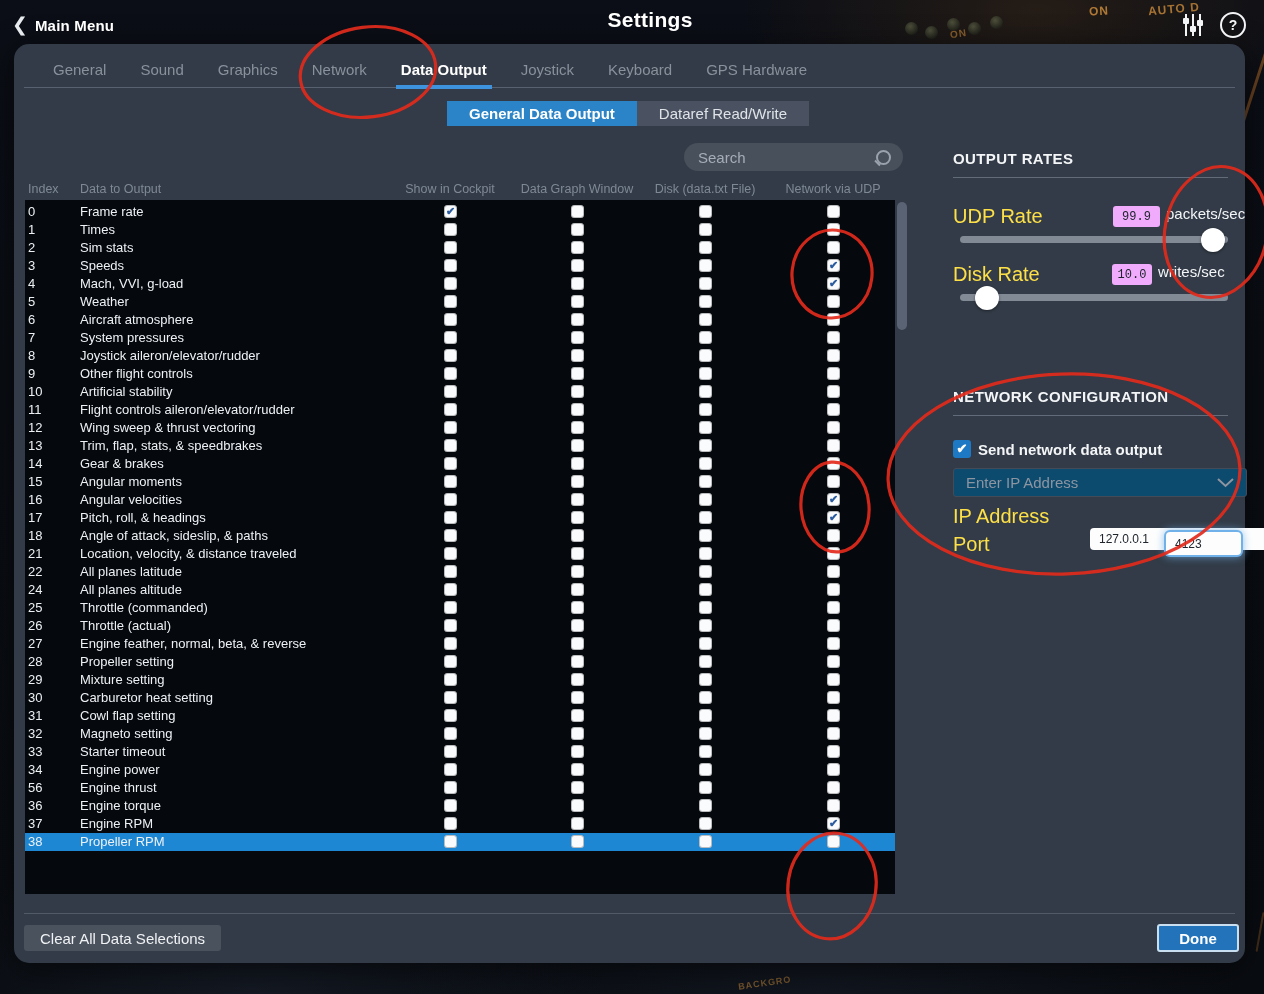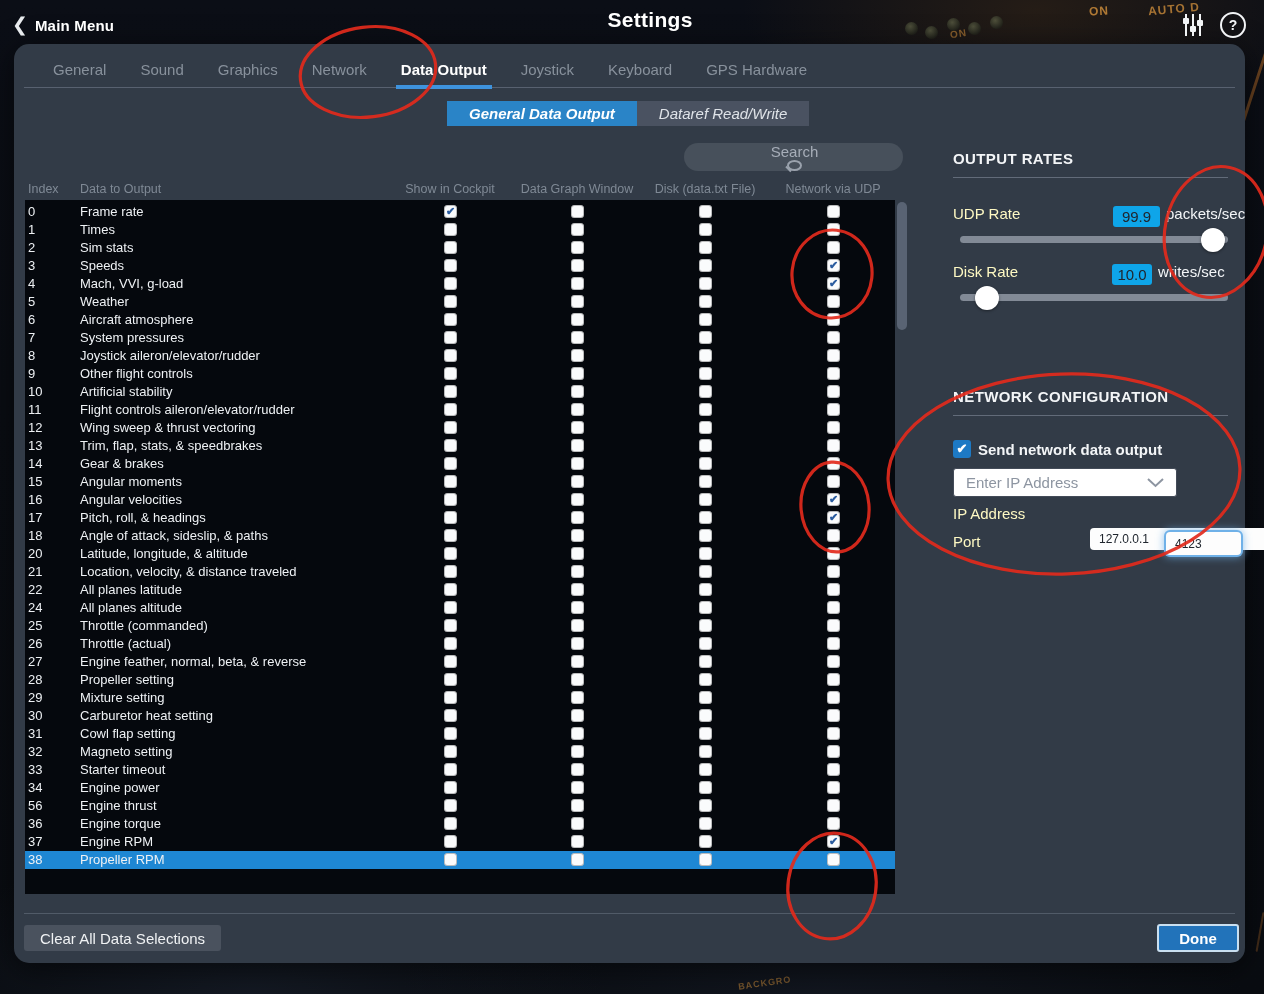--- a/index.html
+++ b/index.html
@@ -45,26 +45,26 @@
   
   .panel{position:absolute;left:14px;top:44px;width:1231px;height:919px;z-index:4;
     background:#323b47;border-radius:15px;box-shadow:0 6px 30px rgba(0,0,0,.55);}
   
   .tabbar{position:absolute;left:10px;top:8px;width:1211px;height:36px;
     display:flex;align-items:stretch;border-bottom:1px solid rgba(120,130,145,.55);padding-left:12px;box-sizing:border-box;}
   .tab{padding:0 17px;line-height:36px;font-size:15px;color:#88919c;cursor:pointer;position:relative;}
   .tab.active{color:#fff;font-weight:700;}
   .tab.active::after{content:'';position:absolute;left:12px;right:12px;bottom:-2px;height:4px;background:#3e93de;}
   
-  .subtabs{position:absolute;left:433px;top:57px;height:29px;display:flex;font-style:italic;}
+  .subtabs{position:absolute;left:433px;top:57px;height:29px;display:flex;}
   .subtab{height:25px;line-height:25px;padding:0 22px;font-size:15px;color:#dfe3e8;background:#4a5261;cursor:pointer;white-space:nowrap;}
   .subtab.active{background:#2a84c7;color:#fff;font-weight:700;}
   
   .search{position:absolute;left:670px;top:99px;width:219px;height:28px;border-radius:14px;
-    background:#47505b;display:flex;align-items:center;padding:0 12px 0 14px;box-sizing:border-box;cursor:text;flex-direction:column;}
+    background:#47505b;display:flex;align-items:center;padding:0 12px 0 14px;box-sizing:border-box;cursor:text;}
   .search .ph{flex:1;color:#a6adb8;font-size:15px;}
   .mag{width:11px;height:11px;border:2px solid #9aa2ad;border-radius:50%;position:relative;display:inline-block;}
   .mag::after{content:'';position:absolute;width:7px;height:2px;background:#9aa2ad;
     left:-4px;bottom:-1px;transform:rotate(45deg);}
   
   .thead{position:absolute;left:0;top:138px;width:895px;height:16px;font-size:12.5px;color:#7f8995;}
   .th{position:absolute;white-space:nowrap;}
   .th.idx{left:14px;} .th.name{left:66px;}
   .th.c0{left:436px;transform:translateX(-50%);}
   .th.c1{left:563px;transform:translateX(-50%);}
@@ -82,32 +82,32 @@
     display:flex;align-items:center;justify-content:center;
     font-size:11px;line-height:13px;color:#2b5c9f;font-weight:700;}
   .cb.p0{left:419px;} .cb.p1{left:546px;} .cb.p2{left:674px;} .cb.p3{left:802px;}
   
   .sbar{position:absolute;left:883px;top:158px;width:10px;height:688px;}
   .sthumb{position:absolute;left:0;top:0;width:10px;height:128px;background:#596373;border-radius:5px;cursor:grab;}
   
   .sect-head{position:absolute;left:939px;width:290px;color:#f3f5f7;font-size:15px;
     font-weight:700;letter-spacing:.4px;}
   .sect-line{position:absolute;left:939px;width:275px;height:1px;background:rgba(130,140,155,.6);}
-  .rlabel2{position:absolute;color:#fef9c3;font-size:15px;white-space:nowrap;}
-  .valbox{position:absolute;height:21px;background:#0ea5e9;border-radius:3px;
-    color:#20262e;font-size:15px;display:flex;align-items:center;justify-content:center;cursor:text;}
+  .rlabel2{position:absolute;color:#fde047;font-size:20px;white-space:nowrap;}
+  .valbox{position:absolute;height:21px;background:#f0abfc;border-radius:3px;
+    color:#20262e;font-size:12px;display:flex;align-items:center;justify-content:center;cursor:text;font-family:Liberation Mono, monospace;}
   .unit{position:absolute;color:#f3f5f7;font-size:15px;white-space:nowrap;}
   .slider{position:absolute;left:946px;width:268px;height:7px;background:#828a96;border-radius:3.5px;cursor:pointer;}
   .handle{position:absolute;top:50%;width:24px;height:24px;background:#fff;border-radius:50%;
     transform:translate(-50%,-50%);box-shadow:0 1px 3px rgba(0,0,0,.4);cursor:grab;}
   .send-cb{position:absolute;left:939px;top:396px;width:18px;height:18px;background:#1d79c4;
     border-radius:3px;display:flex;align-items:center;justify-content:center;cursor:pointer;}
   .send-cb span{color:#fff;font-size:13px;font-weight:700;line-height:18px;}
   .send-label{position:absolute;left:964px;top:397px;color:#f3f5f7;font-size:15px;font-weight:700;}
-  .dropdown{position:absolute;left:939px;top:424px;width:224px;height:29px;background:#ffffff;
+  .dropdown{position:absolute;left:939px;top:424px;width:294px;height:29px;background:#0c4a6e;
     border:1px solid #434b58;border-radius:3px;box-sizing:border-box;cursor:pointer;
     display:flex;align-items:center;padding:0 12px;justify-content:space-between;}
   .dropdown .dtext{color:#8d95a1;font-size:15px;}
   .textinput{position:absolute;background:#fdfdfd;border-radius:4px;color:#20262e;
     font-size:12px;display:flex;align-items:center;padding:0 9px;box-sizing:border-box;cursor:text;}
   .ip-input{left:1076px;top:484px;width:183px;height:22px;}
   .port-input{left:1152px;top:488px;width:75px;height:23px;
     box-shadow:0 0 0 2px #6fb1e8, 0 0 8px 2px rgba(111,177,232,.75);}
   
   .fdivider{position:absolute;left:10px;top:869px;width:1211px;height:1px;background:rgba(120,130,145,.45);}
@@ -334,28 +334,20 @@
       </div>
       <div class="trow">
         <span class="ridx">18</span>
         <span class="rlabel">Angle of attack, sideslip, &amp; paths</span>
         <span class="cb p0"></span>
         <span class="cb p1"></span>
         <span class="cb p2"></span>
         <span class="cb p3"></span>
       </div>
       <div class="trow">
-        <span class="ridx">20</span>
-        <span class="rlabel">Latitude, longitude, &amp; altitude</span>
-        <span class="cb p0"></span>
-        <span class="cb p1"></span>
-        <span class="cb p2"></span>
-        <span class="cb p3"></span>
-      </div>
-      <div class="trow">
         <span class="ridx">21</span>
         <span class="rlabel">Location, velocity, &amp; distance traveled</span>
         <span class="cb p0"></span>
         <span class="cb p1"></span>
         <span class="cb p2"></span>
         <span class="cb p3"></span>
       </div>
       <div class="trow">
         <span class="ridx">22</span>
         <span class="rlabel">All planes latitude</span>

